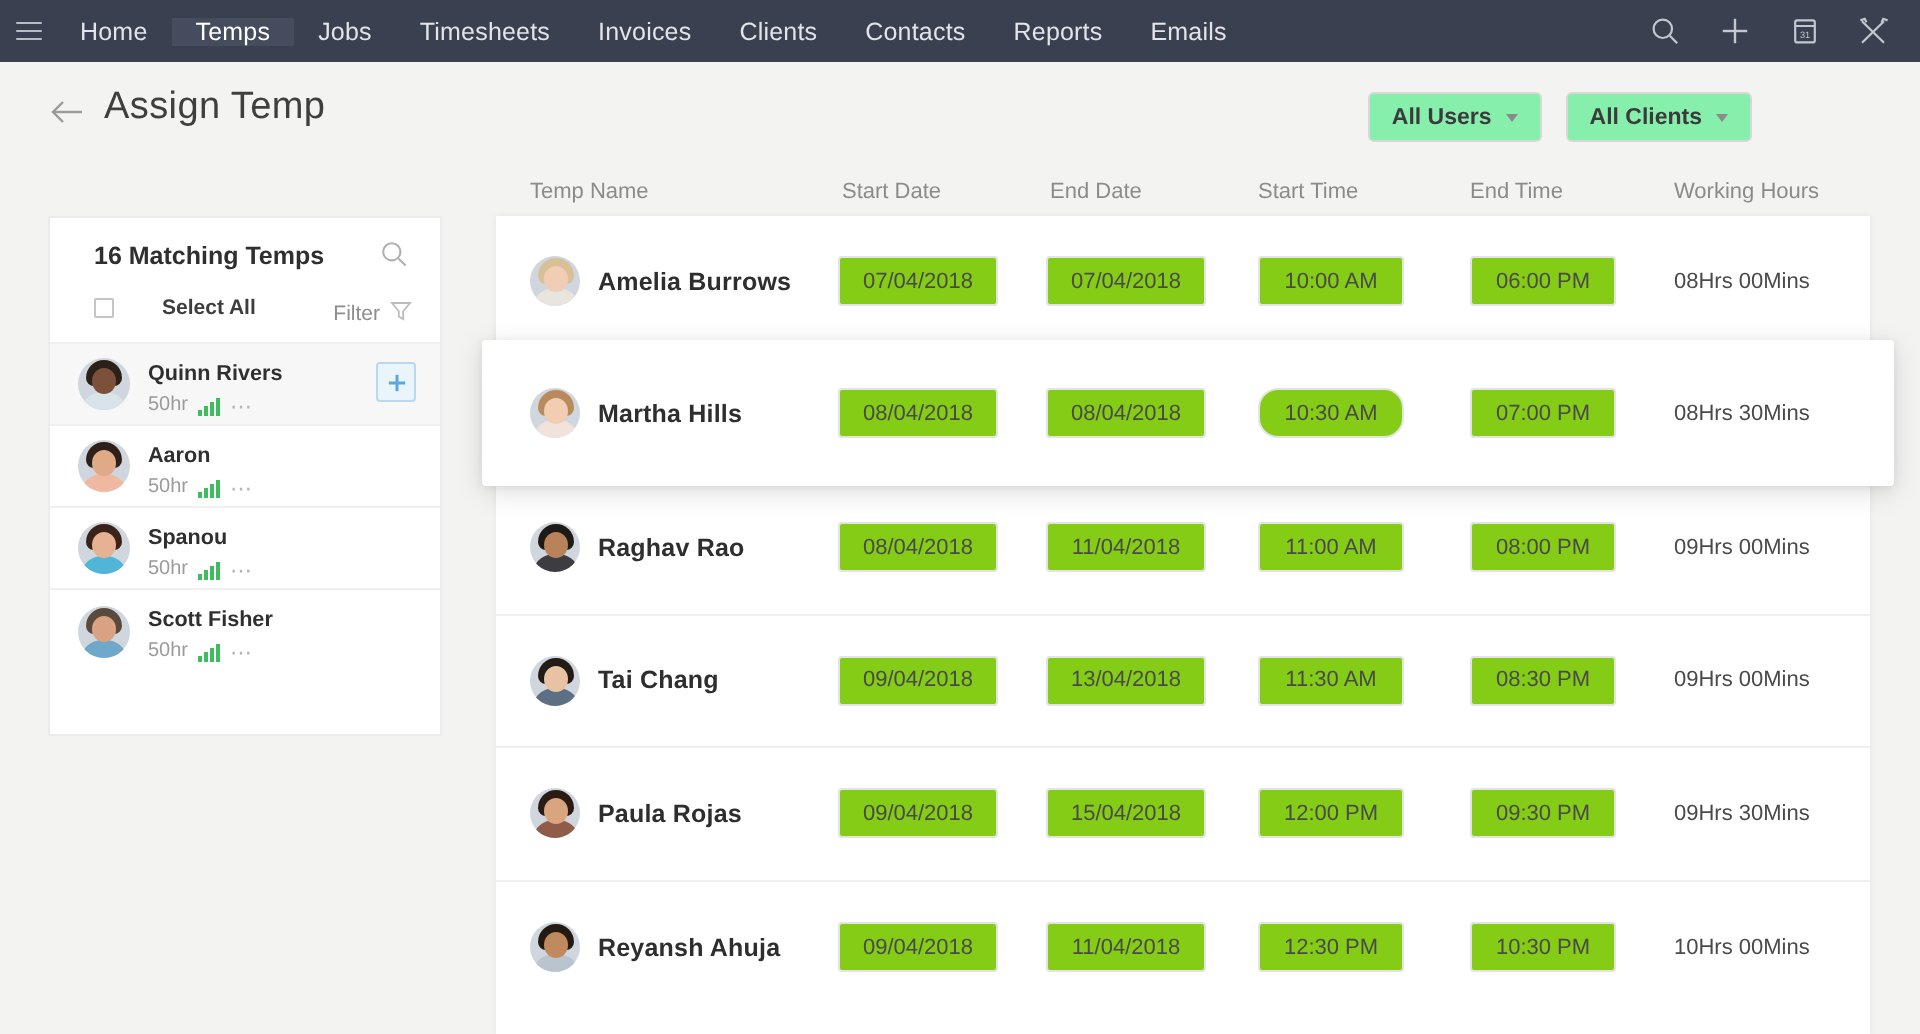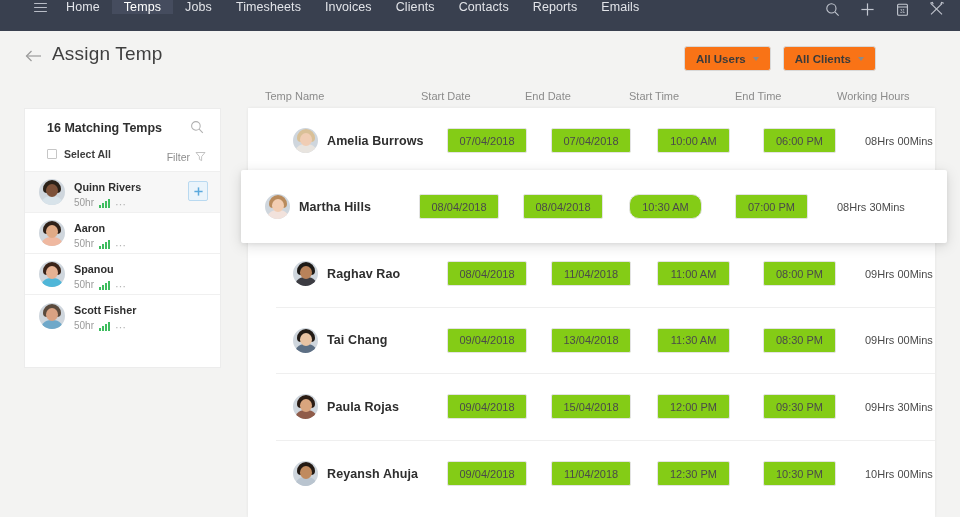--- a/index.html
+++ b/index.html
@@ -7,21 +7,21 @@
     width: 960px; height: 517px;
     background: #f3f3f2;
     font-family: "Liberation Sans", sans-serif;
     overflow: hidden;
   }
   #app { position: relative; width: 960px; height: 517px; }
 
   
   .navbar {
     position: absolute; left: 0; top: 0; width: 960px; height: 31px;
-    background: #39404f; display: flex; align-items: flex-start; padding-left: 26px;
+    background: #39404f; display: flex; align-items: center;
   }
   .nav-burger {
     width: 28px; display: flex; align-items: center; justify-content: center;
     cursor: pointer;
   }
   .burger-lines { width: 13px; }
   .burger-lines i { display: block; height: 1.5px; background: #b9bdc7; margin: 2.5px 0; border-radius: 1px; }
   .nav-item {
     display: flex; align-items: center; padding: 0 12px;
     color: #e2e4e9; font-size: 12.5px; letter-spacing: .1px;
@@ -34,40 +34,40 @@
 
   
   .page-head { position: absolute; left: 0; top: 31px; width: 900px; height: 55px; }
   .back-arrow { position: absolute; left: 25px; top: 16px; width: 18px; height: 18px; cursor: pointer; }
   .page-title {
     position: absolute; left: 52px; top: 12px;
     font-size: 19px; color: #3f3f3f; font-weight: 400; letter-spacing: .2px;
   }
   .filters { position: absolute; right: 24px; top: 15px; display: flex; gap: 12px; }
   .filter-btn {
-    height: 25px; background: #f97316; border: 1px solid #d8d8d8; border-radius: 3px;
+    height: 25px; background: #86efac; border: 1px solid #d8d8d8; border-radius: 3px;
     display: flex; align-items: center; gap: 7px; padding: 0 11px;
     font-size: 11.5px; font-weight: bold; color: #3b3b3b; cursor: pointer;
   }
   .caret { width: 0; height: 0; border-left: 3.5px solid transparent; border-right: 3.5px solid transparent;
            border-top: 4px solid #8a8a8a; margin-top: 1px; }
 
   
   .side-card {
     position: absolute; left: 24px; top: 108px; width: 197px; height: 260px;
     background: #ffffff; border: 1px solid #ececec;
   }
   .side-head { position: relative; height: 37px; }
   .side-count {
     position: absolute; left: 22px; top: 12px;
     font-size: 12.5px; font-weight: bold; color: #2f2f2f;
   }
   .side-search { position: absolute; right: 16px; top: 11px; width: 14px; height: 14px; cursor: pointer; }
   .side-sub { position: relative; height: 25px; }
-  .chk-wrap { position: absolute; left: 22px; top: 2px; display: flex; align-items: center; gap: 7px; cursor: pointer; }
+  .chk-wrap { position: absolute; left: 22px; top: 2px; display: flex; align-items: center; gap: 24px; cursor: pointer; }
   .chk { width: 10px; height: 10px; border: 1px solid #c6c6c6; background: #fff; border-radius: 1px; }
   .chk-lbl { font-size: 10.5px; font-weight: bold; color: #3d3d3d; }
   .filter-wrap { position: absolute; right: 14px; top: 2px; display: flex; align-items: center; gap: 5px; cursor: pointer; }
   .filter-lbl { font-size: 10.5px; color: #8d8d8d; }
 
   .temp-list { border-top: 1px solid #efefef; }
   .temp-row {
     position: relative; height: 41px; border-bottom: 1px solid #f0f0f0;
     display: flex; align-items: center; padding-left: 14px; cursor: pointer;
   }
@@ -104,21 +104,21 @@
   .col-head {
     position: absolute; left: 248px; top: 84px; width: 687px; height: 24px;
     display: flex; align-items: center;
   }
   .col-head span { font-size: 11px; color: #8b8b8b; position: absolute; }
   .c1 { left: 17px; } .c2 { left: 173px; } .c3 { left: 277px; }
   .c4 { left: 381px; } .c5 { left: 487px; } .c6 { left: 589px; }
 
   .trow {
     position: relative; height: 66.5px; border-bottom: 1px solid #efefef;
-    display: flex; align-items: center; margin-left: 28px;
+    display: flex; align-items: center;
   }
   .trow:last-child { border-bottom: none; }
   .trow-name { position: absolute; left: 17px; display: flex; align-items: center; gap: 9px; }
   .trow-av { width: 25px; height: 25px; }
   .trow-label { font-size: 12.5px; font-weight: bold; color: #2e2e2e; letter-spacing: .1px; }
   .cell {
     position: absolute; height: 25px; border: 1px solid #e3e3e3; background: #84cc16;
     border-radius: 2px; display: flex; align-items: center; justify-content: center;
     font-size: 11px; color: #4a4a4a; cursor: text;
   }

